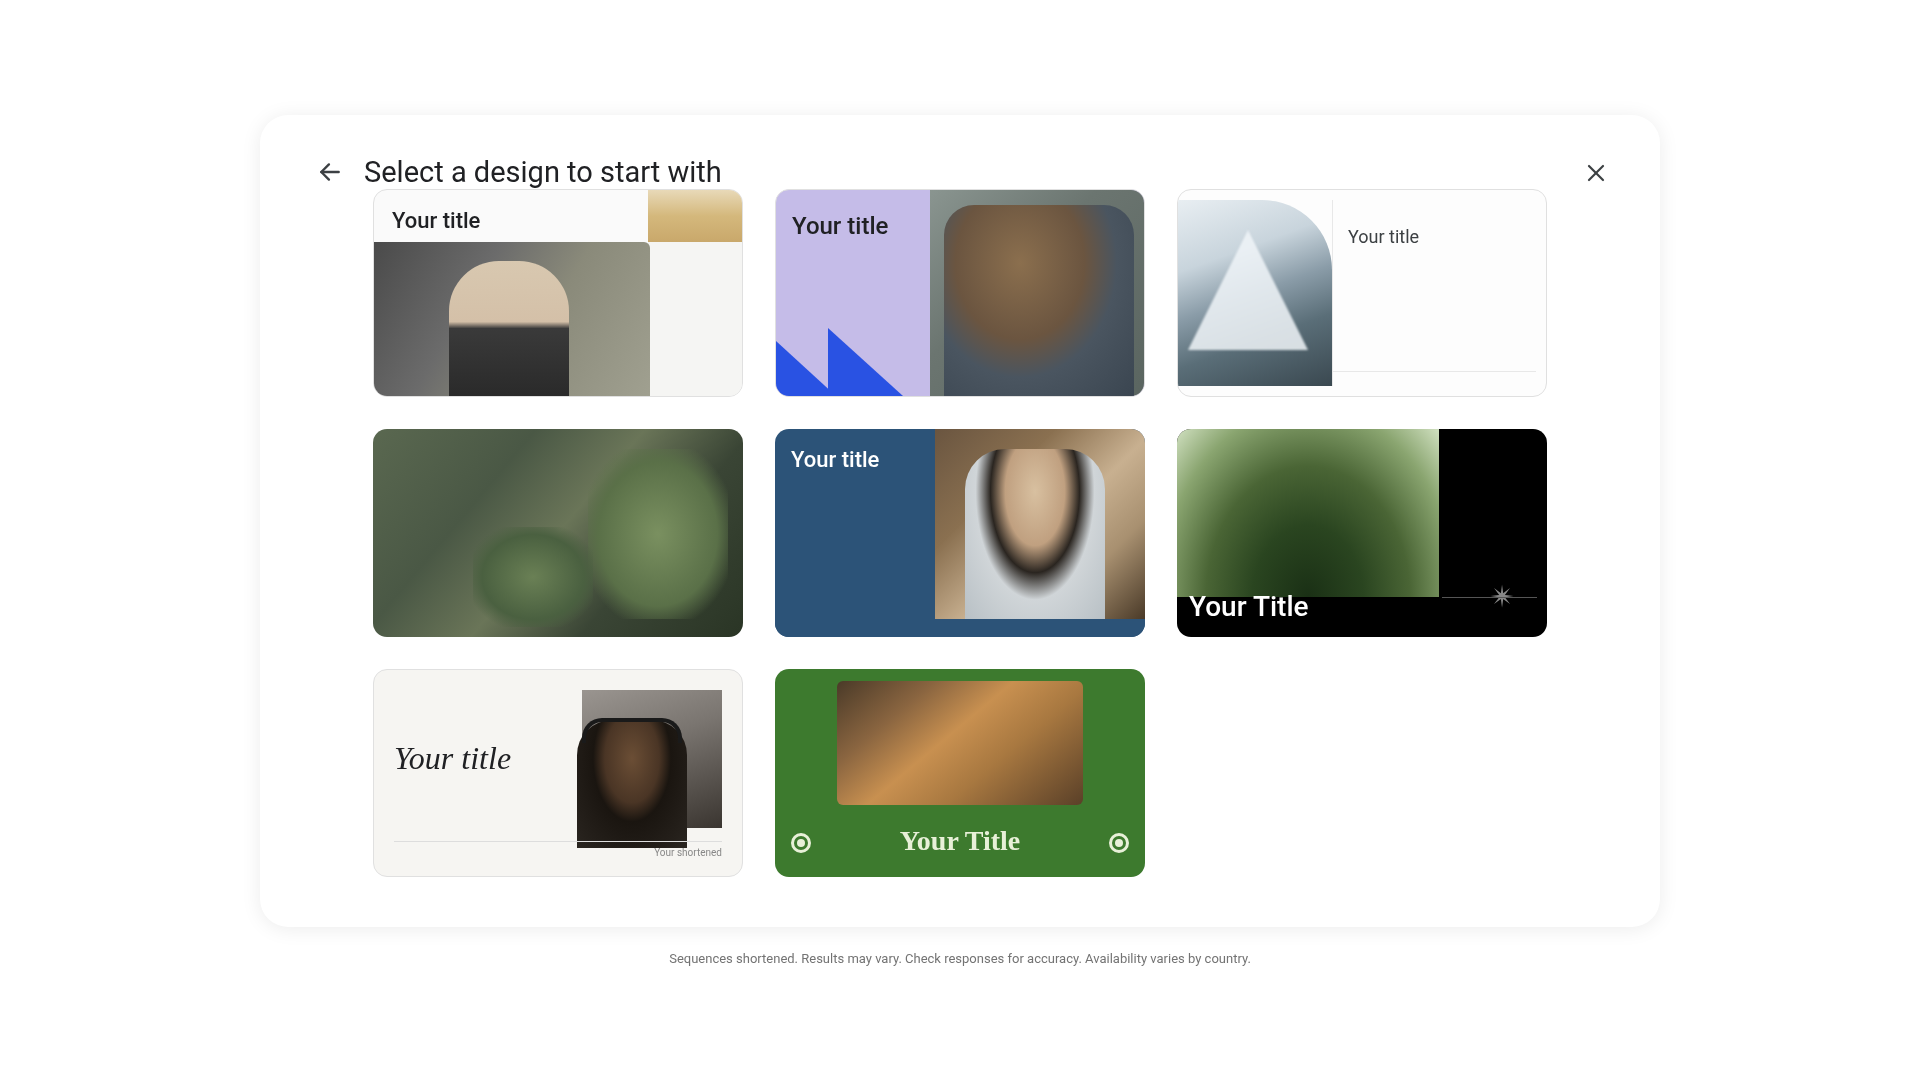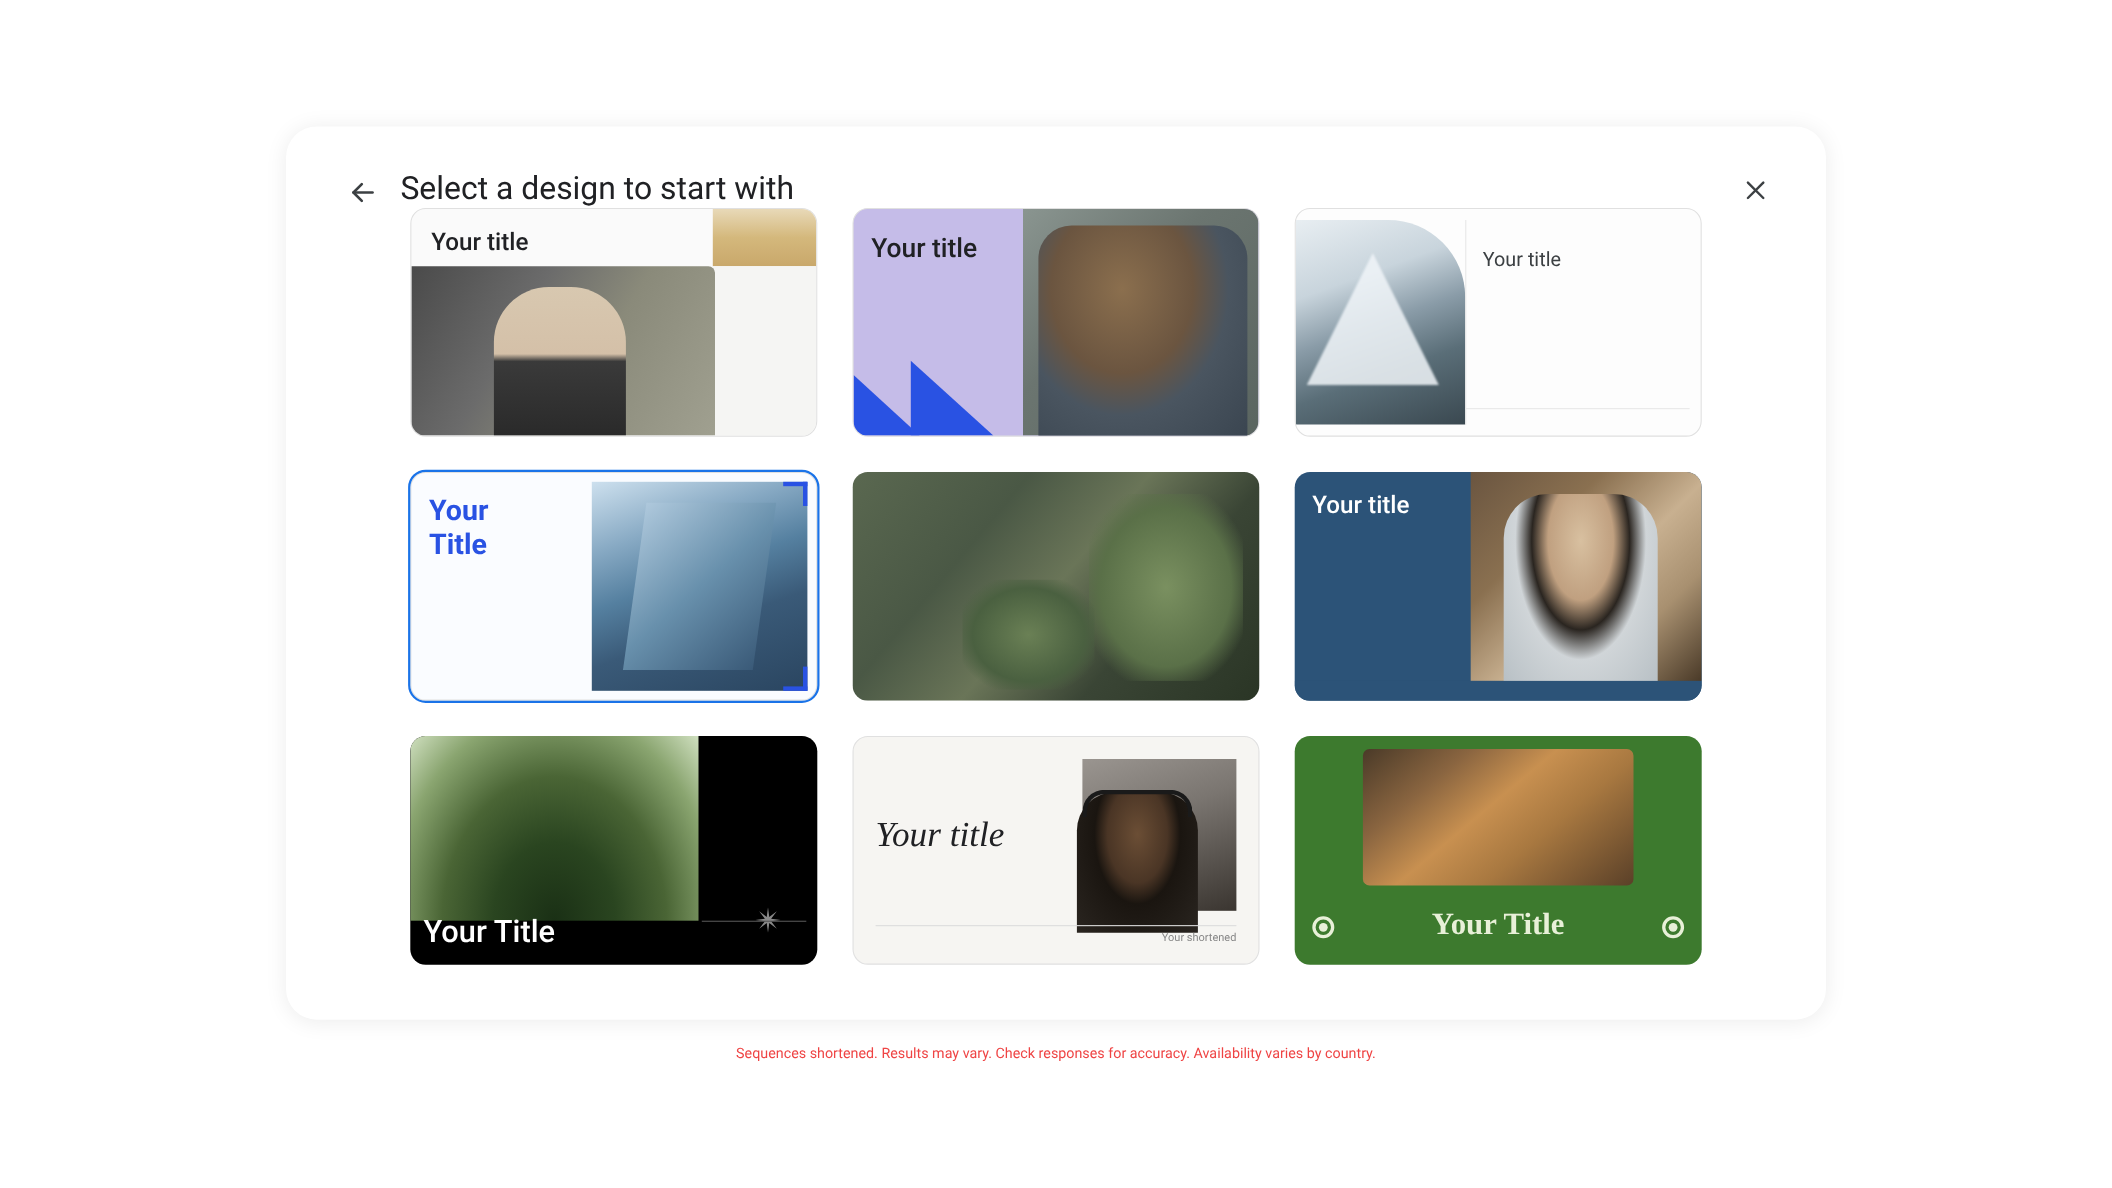--- a/index.html
+++ b/index.html
@@ -16,21 +16,21 @@
   .dialog {
     width: 1400px;
     background: #ffffff;
     border-radius: 28px;
     box-shadow: 0 2px 20px rgba(0,0,0,0.08);
     padding: 40px 56px 50px 56px;
     position: relative;
   }
   .header {
     display: flex;
-    align-items: flex-end;
+    align-items: center;
   }
   .back-btn {
     width: 28px;
     height: 28px;
     display: flex;
     align-items: center;
     justify-content: center;
     cursor: pointer;
     margin-right: 20px;
     color: #3c4043;
@@ -140,21 +140,21 @@
   .c9 .img { position: absolute; left: 62px; top: 12px; width: 246px; height: 124px; background: linear-gradient(140deg, #4a3a28 0%, #8a6540 25%, #c89050 45%, #a87840 65%, #5a4028 100%); border-radius: 6px; }
   .c9 .t { position: absolute; bottom: 20px; left: 0; right: 0; text-align: center; font-size: 28px; font-weight: 700; color: #e8f0d8; font-family: Georgia, serif; }
   .c9 .dot { position: absolute; width: 20px; height: 20px; border: 3px solid #e8f0d8; border-radius: 50%; display:flex; align-items:center; justify-content:center; }
   .c9 .dot::after { content:""; width:8px; height:8px; background:#e8f0d8; border-radius:50%; }
   .c9 .dl { left: 16px; bottom: 24px; }
   .c9 .dr { right: 16px; bottom: 24px; }
 
   .disclaimer {
     margin-top: 24px;
     font-size: 13px;
-    color: #ef4444;
+    color: #737373;
     text-align: center;
   }
 </style>
 </head>
 <body>
 
 <div class="dialog">
 
   <div class="header">
     <div class="back-btn">
@@ -193,29 +193,20 @@
 
     <div class="card c3">
       <div class="img">
           <div class="mtn"></div>
         </div>
       <div class="line"></div>
       <div class="hline"></div>
       <div class="t">Your title</div>
     </div>
 
-    <div class="card c4 selected">
-      <div class="img">
-          <div class="bld"></div>
-        </div>
-      <div class="corner1"></div>
-      <div class="corner2"></div>
-      <div class="t" style="white-space:pre-line">Your
-Title</div>
-    </div>
 
     <div class="card c5">
       <div class="img">
           <div class="leaf1"></div>
           <div class="leaf2"></div>
         </div>
     </div>
 
     <div class="card c6">
       <div class="img">

